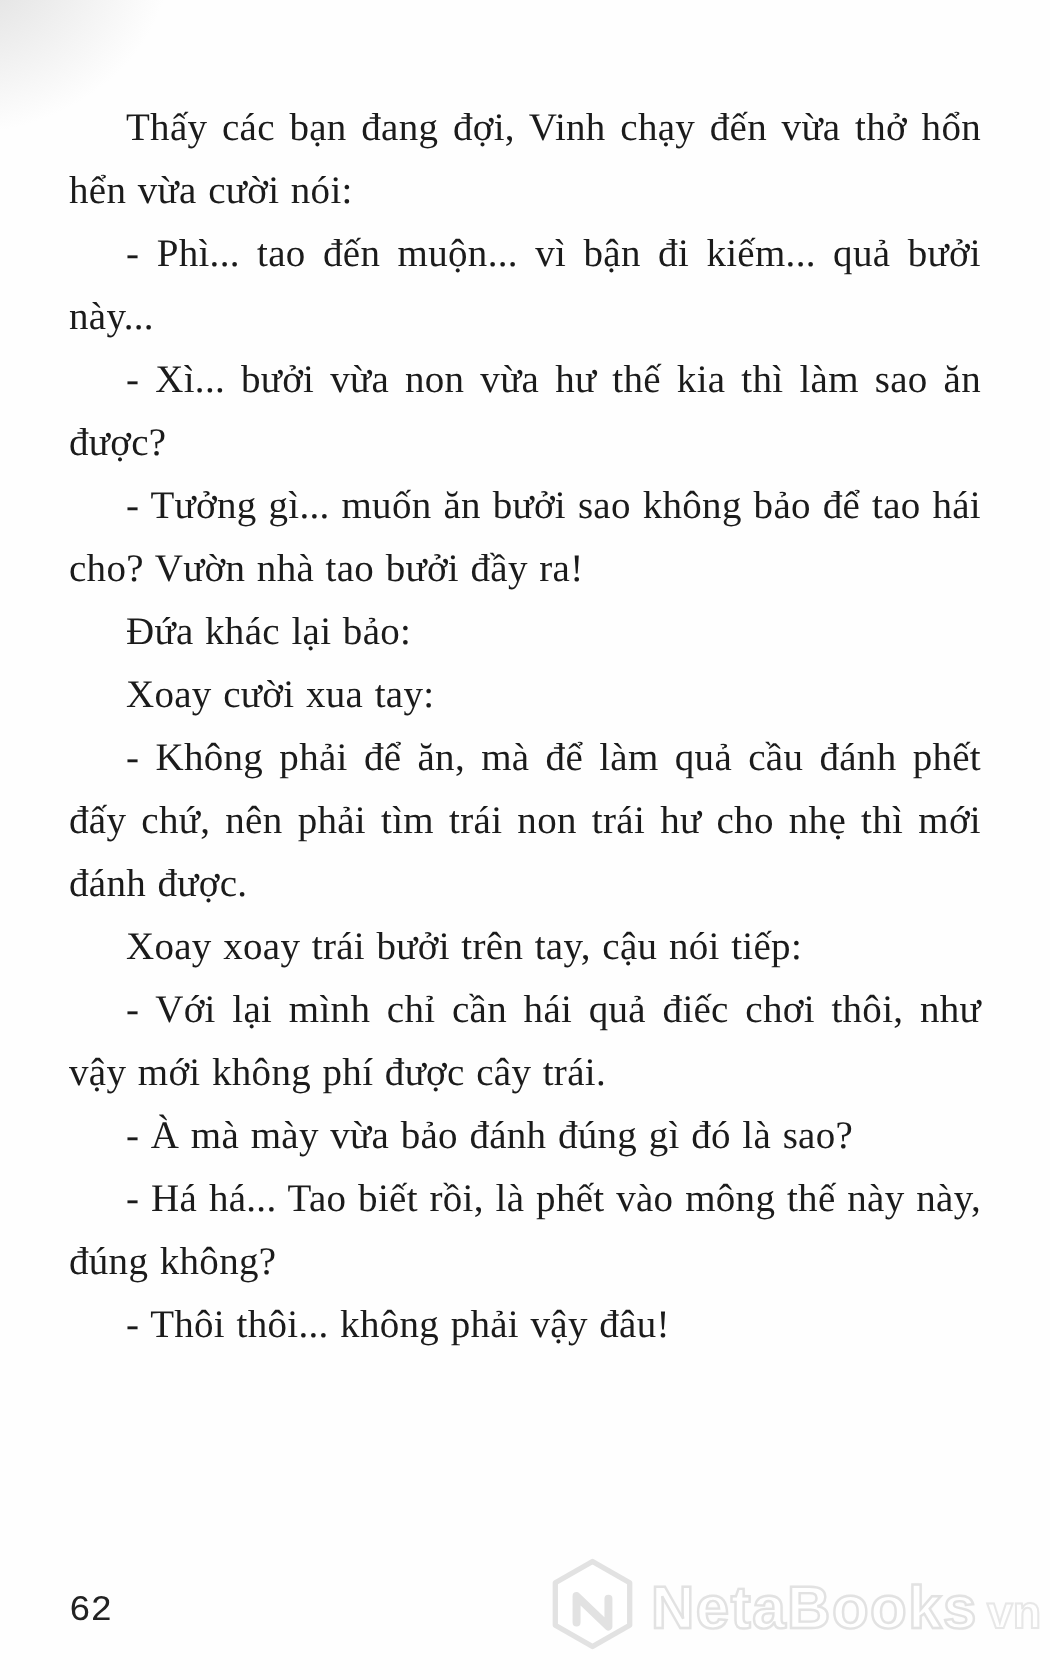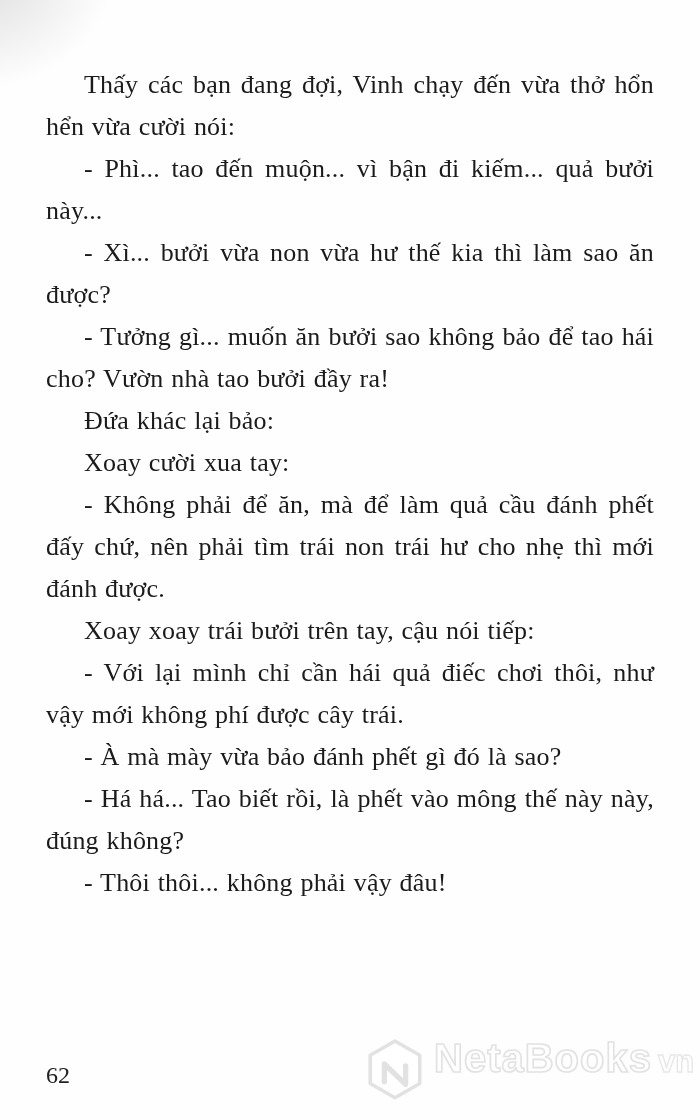--- a/index.html
+++ b/index.html
@@ -38,26 +38,28 @@
     letter-spacing: 0.2px;
     word-spacing: 1px;
   }
   .page-number {
     position: absolute;
     left: 46px;
     top: 1060px;
     font-size: 24px;
     line-height: 30px;
     color: #222;
+    font-family: Liberation Mono, monospace;
   }
   .watermark {
     position: absolute;
     left: 364px;
     top: 1036px;
     display: flex;
+    align-items: center;
     user-select: none;
   }
   .wm-logo {
     width: 62px;
     height: 72px;
     flex: 0 0 auto;
   }
   .wm-wordmark {
     display: flex;
     align-items: baseline;
@@ -89,21 +91,21 @@
   <div class="text-block">
     <p>Thấy các bạn đang đợi, Vinh chạy đến vừa thở hổn hển vừa cười nói:</p>
     <p>- Phì... tao đến muộn... vì bận đi kiếm... quả bưởi này...</p>
     <p>- Xì... bưởi vừa non vừa hư thế kia thì làm sao ăn được?</p>
     <p>- Tưởng gì... muốn ăn bưởi sao không bảo để tao hái cho? Vườn nhà tao bưởi đầy ra!</p>
     <p>Đứa khác lại bảo:</p>
     <p>Xoay cười xua tay:</p>
     <p>- Không phải để ăn, mà để làm quả cầu đánh phết đấy chứ, nên phải tìm trái non trái hư cho nhẹ thì mới đánh được.</p>
     <p>Xoay xoay trái bưởi trên tay, cậu nói tiếp:</p>
     <p>- Với lại mình chỉ cần hái quả điếc chơi thôi, như vậy mới không phí được cây trái.</p>
-    <p>- À mà mày vừa bảo đánh phết gì đó là sao?</p>
+    <p>- À mà mày vừa bảo đánh đúng gì đó là sao?</p>
     <p>- Há há... Tao biết rồi, là phết vào mông thế này này, đúng không?</p>
     <p>- Thôi thôi... không phải vậy đâu!</p>
   </div>
 
   <div class="page-number">62</div>
 
   <div class="watermark">
     <span class="wm-logo">
       <svg viewBox="0 0 70 78" width="62" height="72" aria-hidden="true">
         <path d="M35 4 L63 20 V52 L35 68 L7 52 V20 Z" fill="#ffffff" stroke="#e2e2e2" stroke-width="4" stroke-linejoin="round"></path>

